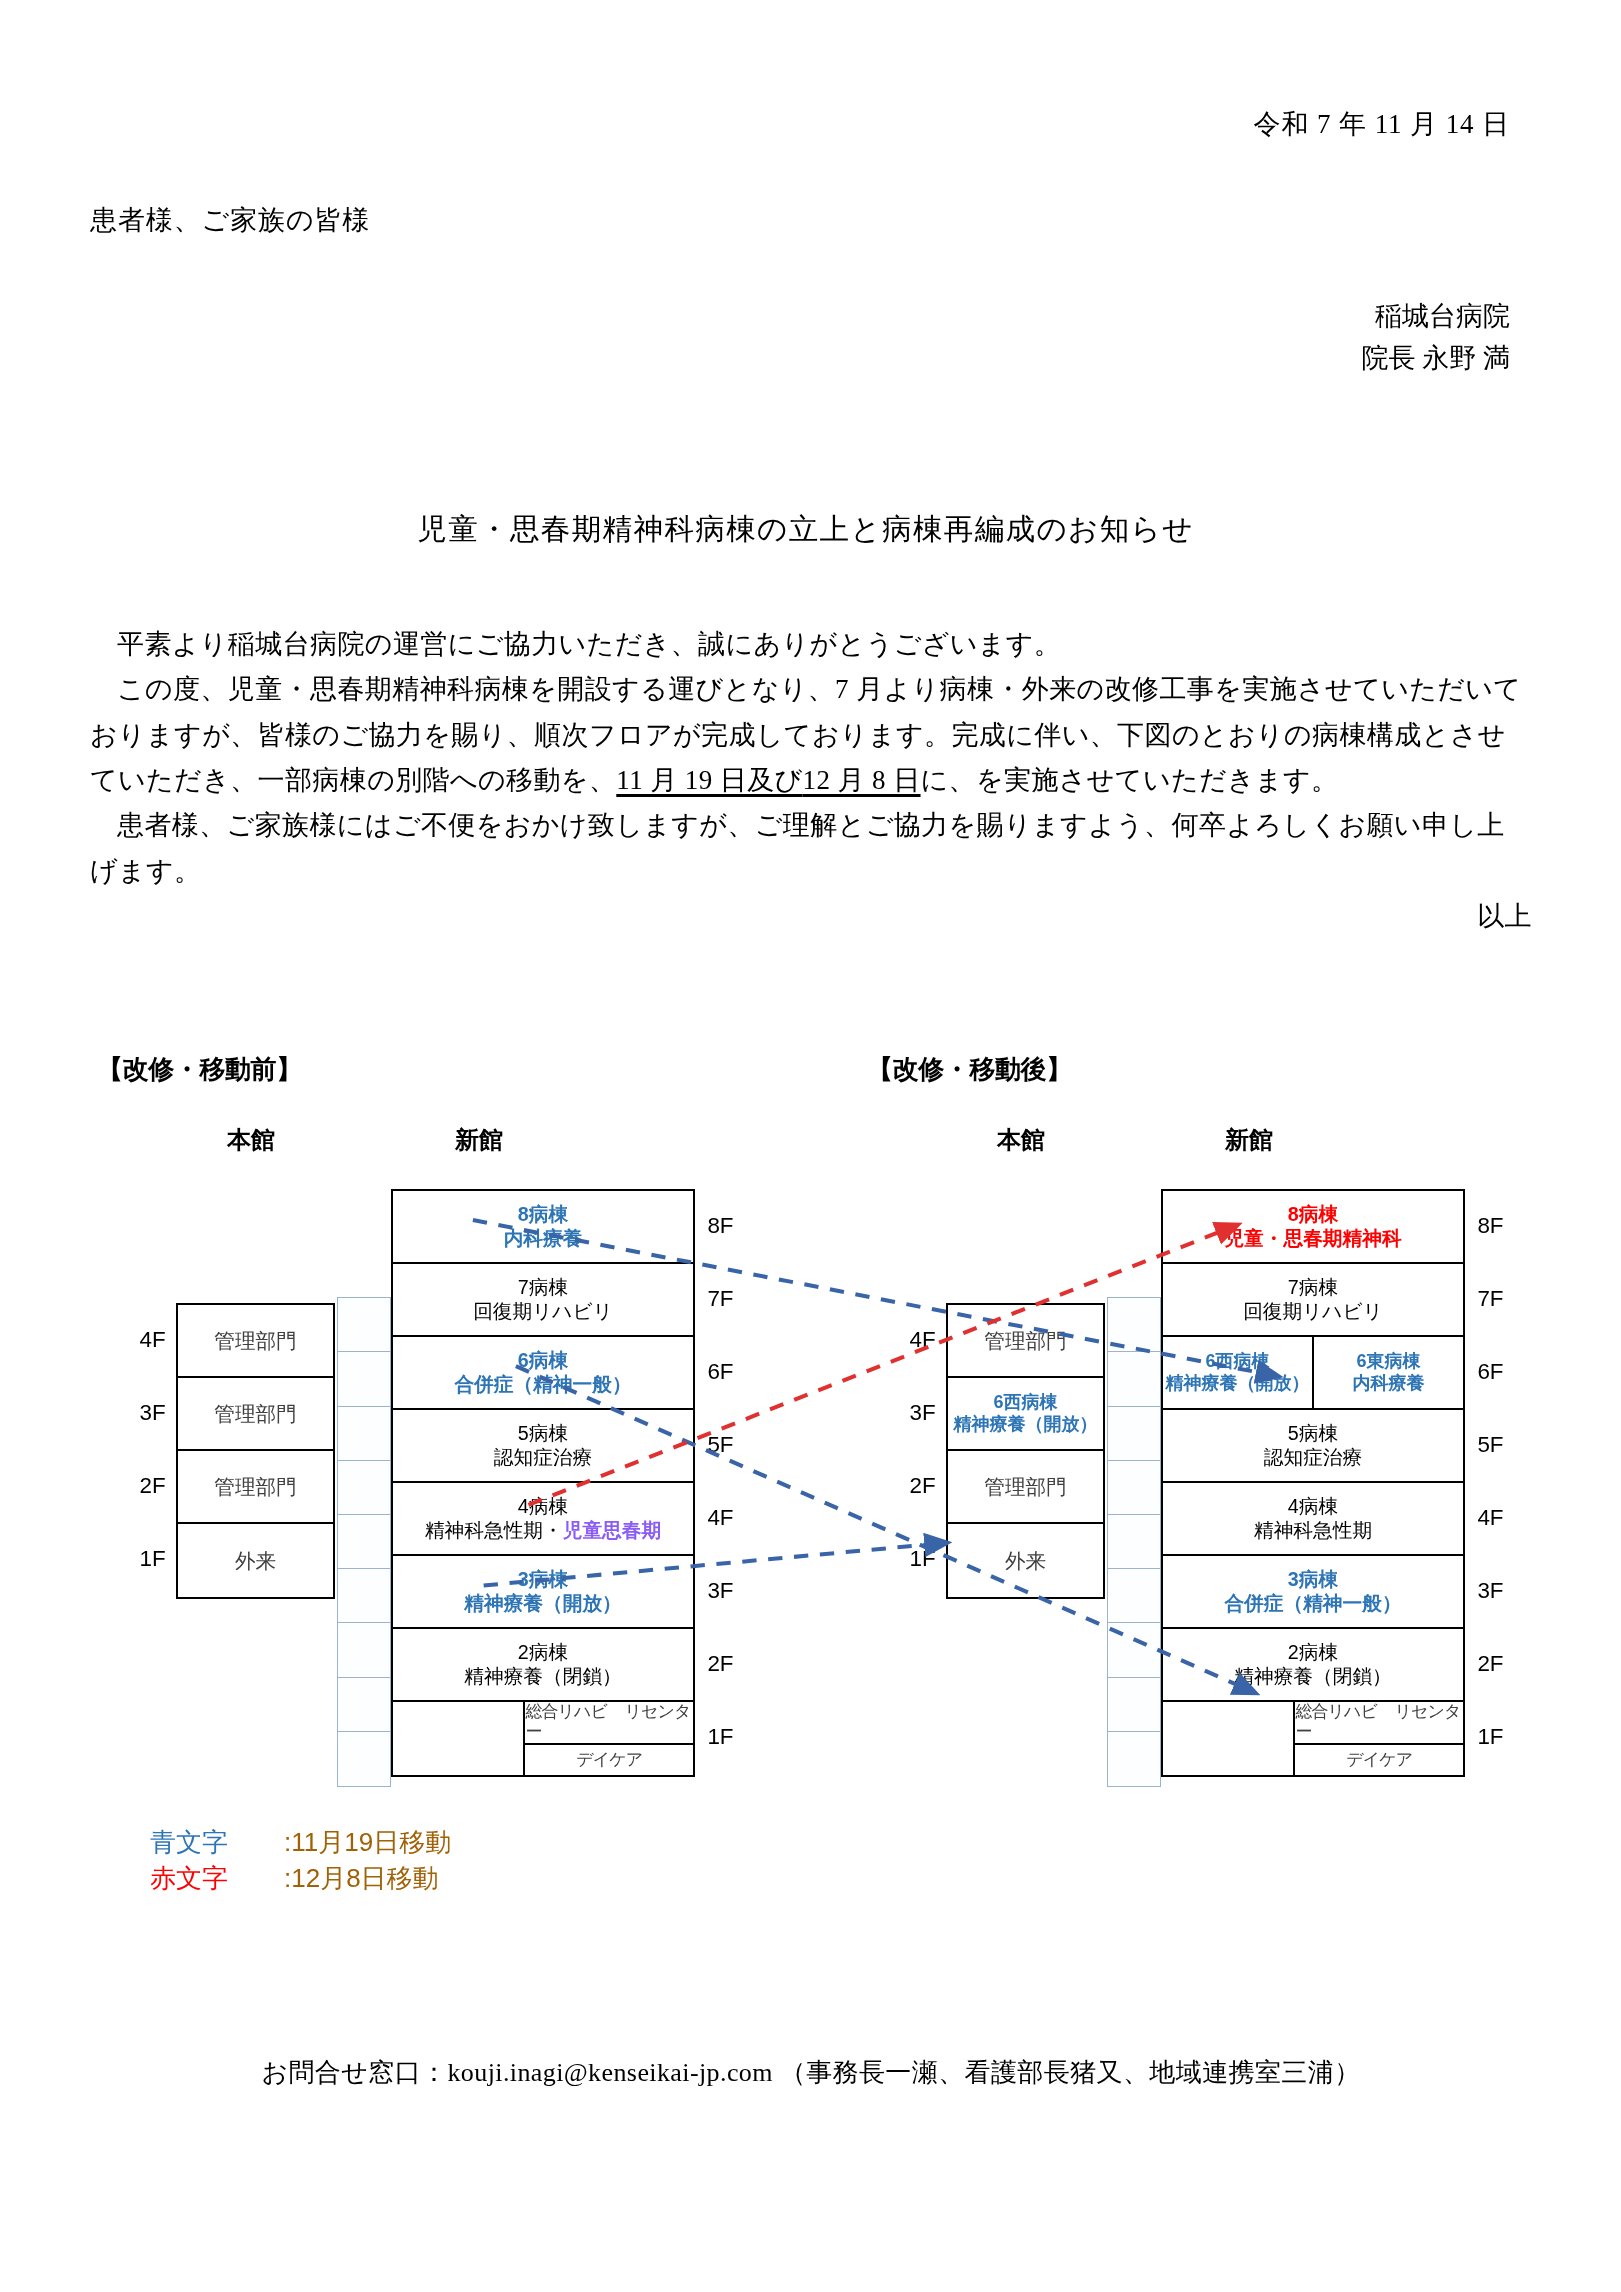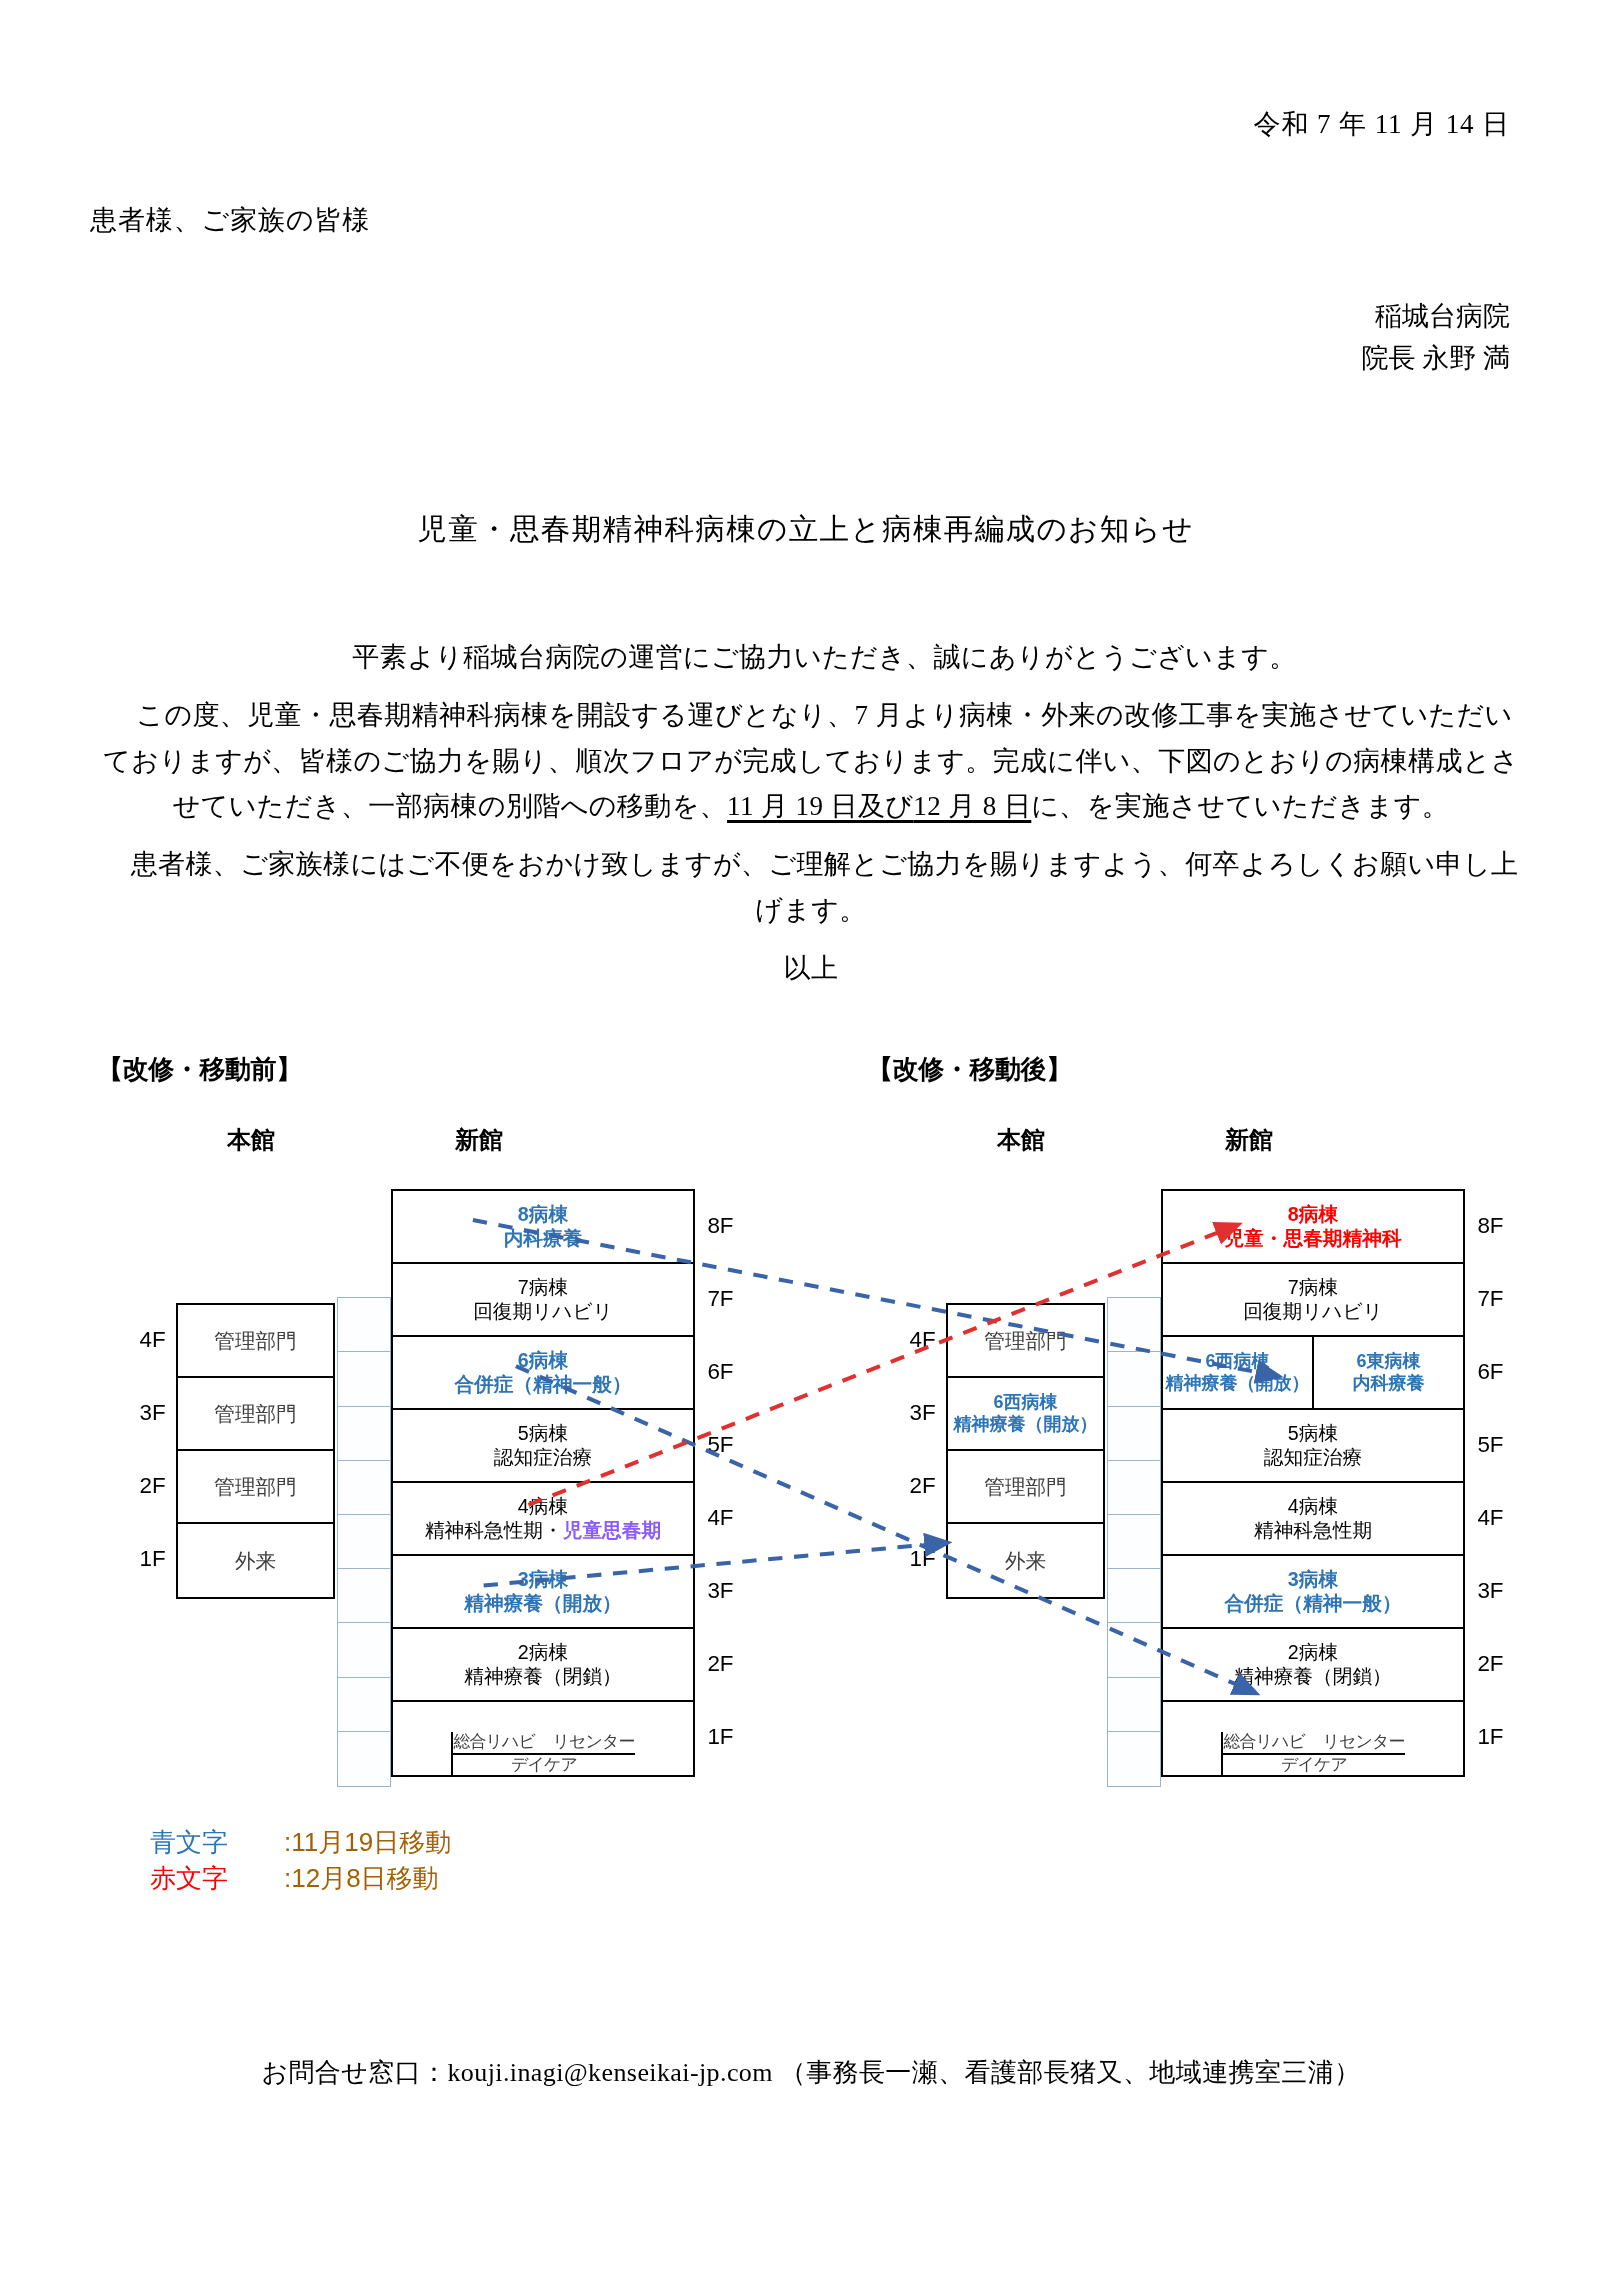--- a/index.html
+++ b/index.html
@@ -31,21 +31,21 @@
   .doc-title {
     position:absolute; top:509px; left:0; right:11px;
     text-align:center; font-size:29.6px; letter-spacing:1.3px;
   }
 
   
   .body-text {
     position:absolute; top:622px; left:90px; width:1442px;
     font-size:27px; line-height:1.68; letter-spacing:0.4px;
   }
-  .body-text p { margin:13px;text-align:center; }
+  .body-text p { margin:0; }
   .indent { text-indent:1em; }
   .ul-date { text-decoration:underline; text-underline-offset:4.5px; text-decoration-thickness:2.7px; }
   .closing { text-align:right; margin-top:3.6px; }
 
   
   .diagram { position:absolute; top:1030px; left:0; width:1622px; height:896px; }
 
   .panel { position:absolute; top:0; }
   .panel-left  { left:97px; }
   .panel-right { left:867px; }
@@ -115,21 +115,21 @@
   .new-bldg .floor.split { flex-direction:row; padding:0; }
   .new-bldg .floor.split .half {
     flex:1; display:flex; flex-direction:column;
     align-items:center; justify-content:center;
     height:100%; font-size:18px; line-height:1.2;
     color:#2E75B6; font-weight:bold; box-sizing:border-box;
   }
   .new-bldg .floor.split .half:first-child { border-right:2.7px solid #000; }
 
   
-  .new-bldg .floor.ground { flex-direction:column; padding:0; height:73px; }
+  .new-bldg .floor.ground { flex-direction:row; padding:0; height:73px; }
   .new-bldg .floor.ground .gl { flex:1.05; height:100%; }
   .new-bldg .floor.ground .gr {
     flex:1.35; height:100%; border-left:2.7px solid #000;
     display:flex; flex-direction:column;
   }
   .new-bldg .floor.ground .gr .cell {
     flex:1; display:flex; align-items:center; justify-content:center;
     font-size:17px; color:#404040; letter-spacing:-0.9px;
   }
   .new-bldg .floor.ground .gr .cell:first-child { border-bottom:2.7px solid #000; }

